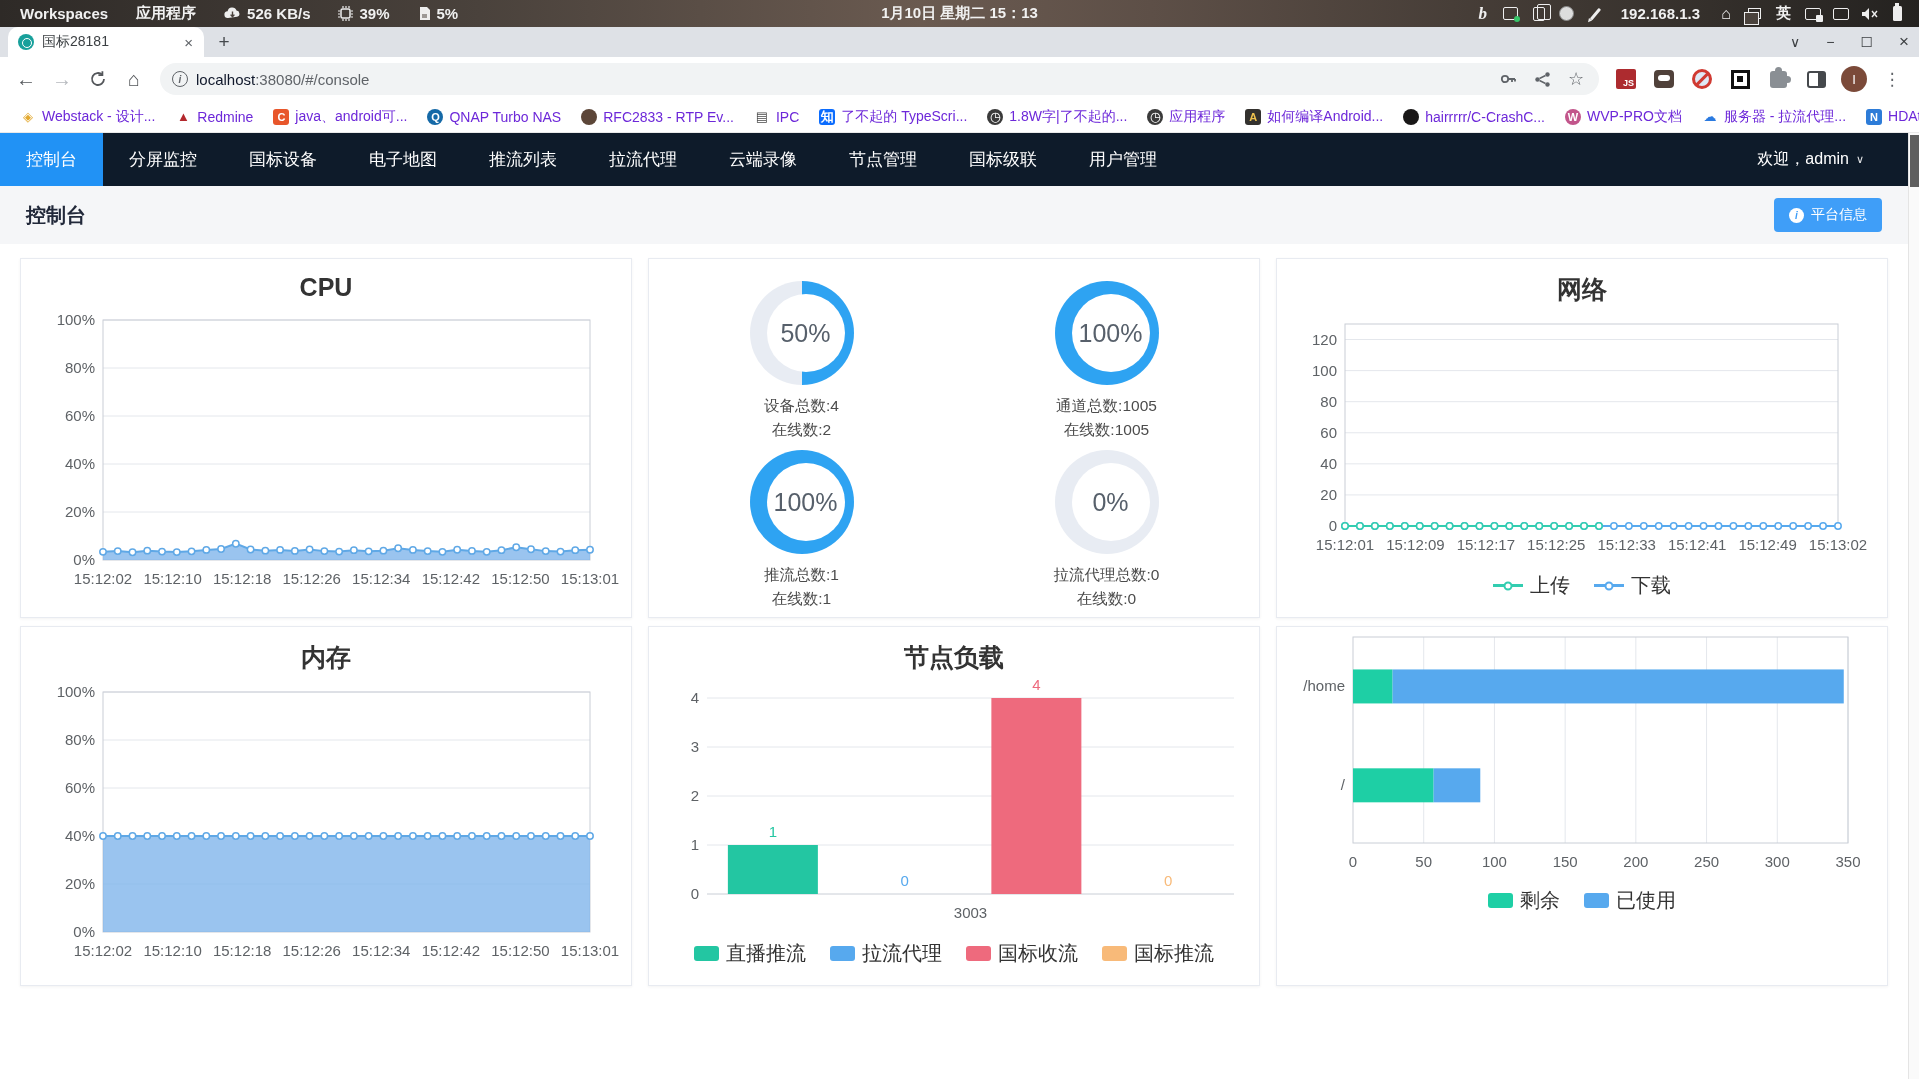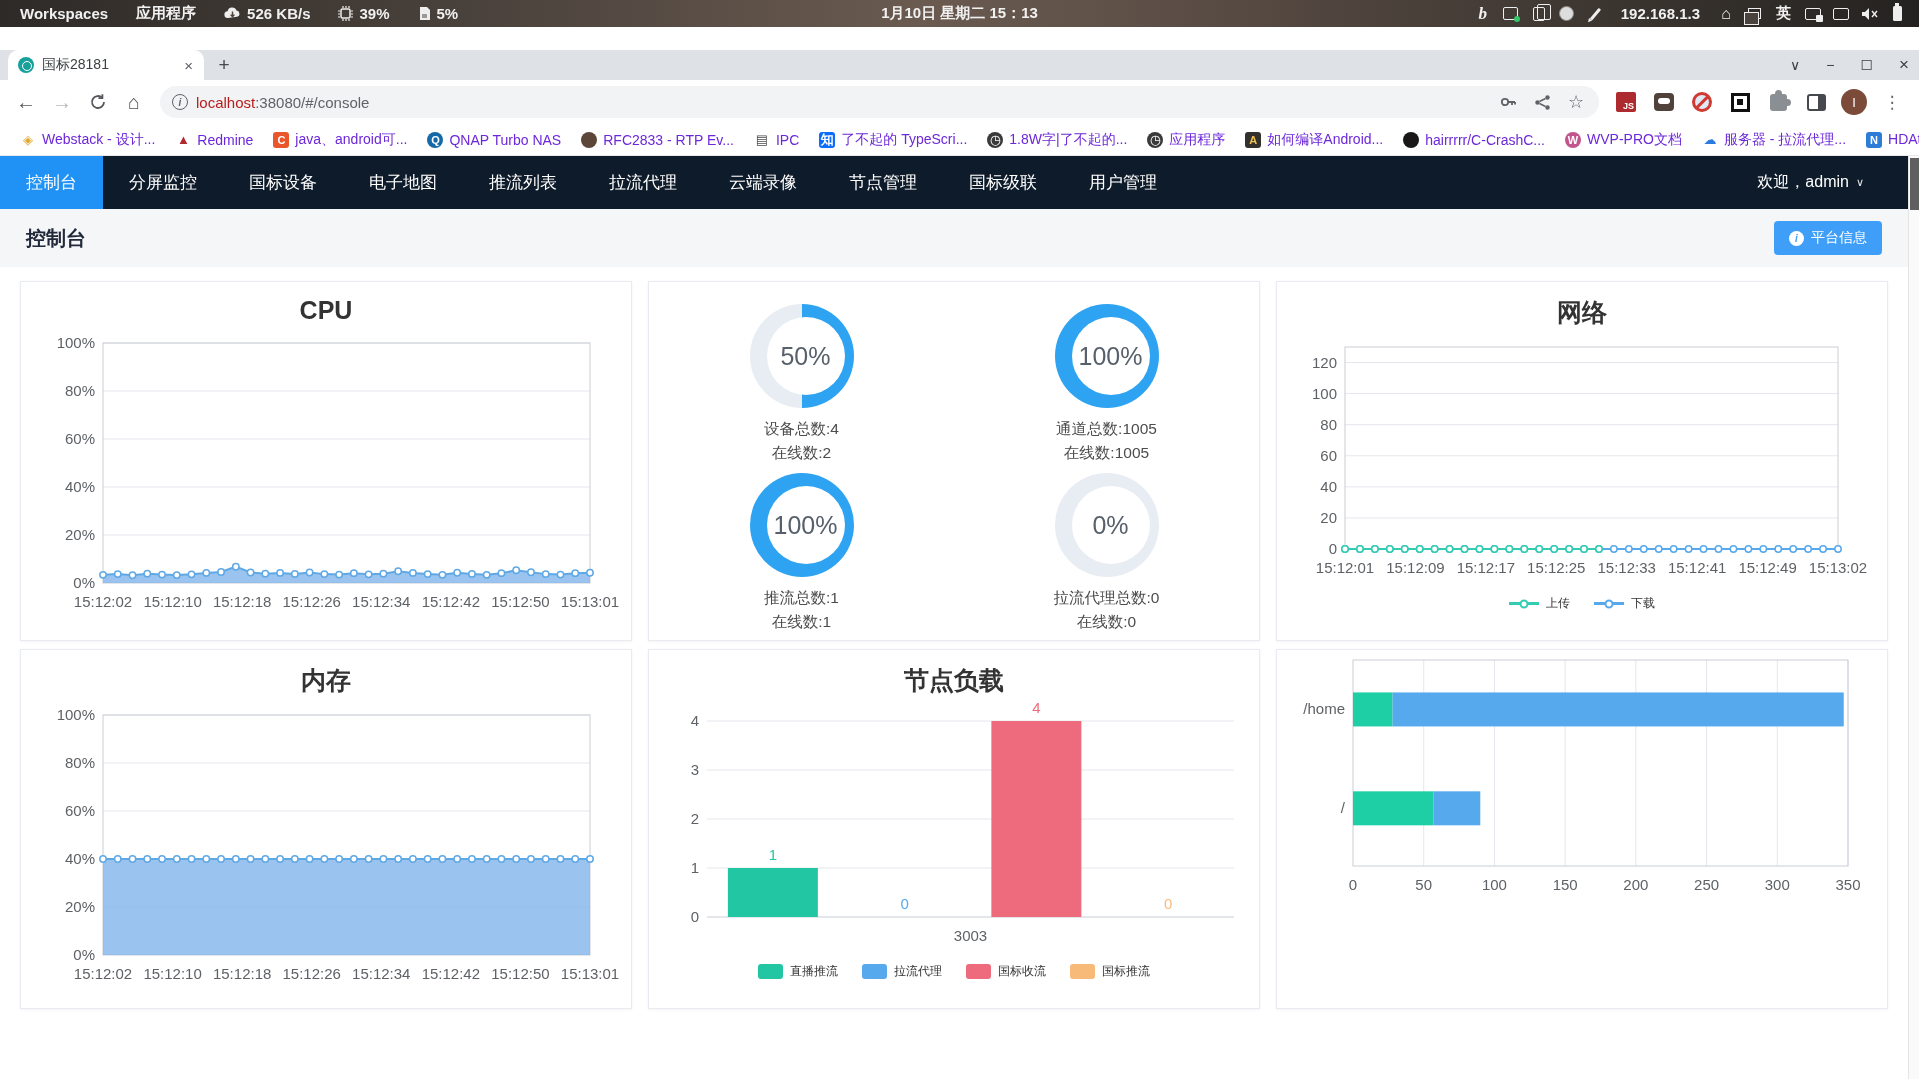--- a/index.html
+++ b/index.html
@@ -24,38 +24,38 @@
   .mini-pen::after{content:"";position:absolute;bottom:-4px;left:-1px;border-left:2.2px solid transparent;border-right:2.2px solid transparent;border-top:4px solid #eee;}
   .mini-win{width:13px;height:11px;border:1.6px solid #eee;position:relative;}
   .mini-win::after{content:"";position:absolute;left:-5px;top:3px;width:13px;height:11px;border:1.6px solid #eee;background:#4a423c;}
   .mini-kb{width:16px;height:12px;border:1.6px solid #eee;border-radius:2px;position:relative;}
   .mini-kb::after{content:"";position:absolute;right:-3px;bottom:-3px;width:7px;height:7px;background:#eee;border-radius:1px;}
   .mini-disp{width:16px;height:12px;border:1.6px solid #eee;border-radius:2px;}
   .mini-batt{width:9px;height:15px;background:#eee;border-radius:1.5px;position:relative;}
   .mini-batt::before{content:"";position:absolute;top:-3px;left:2.5px;width:4px;height:2.5px;background:#eee;}
 
   
-  .tabstrip{height:30px;background:#dee1e6;display:flex;align-items:flex-end;padding:0 0 0 8px;position:relative;margin-top:23px;}
+  .tabstrip{height:30px;background:#dee1e6;display:flex;align-items:flex-end;padding:0 0 0 8px;position:relative;}
   .tab{height:30px;width:196px;background:#fff;border-radius:10px 10px 0 0;display:flex;align-items:center;padding:0 8px 0 10px;gap:8px;}
   .favicon{width:16px;height:16px;border-radius:50%;background:#18a09b;position:relative;flex:none;}
   .favicon::after{content:"";position:absolute;left:4px;top:4px;width:8px;height:8px;border:1.8px solid #fff;border-radius:50%;}
   .tab-title{font-size:14px;color:#3c4043;flex:1;white-space:nowrap;overflow:hidden;}
   .tab-close{font-size:15px;color:#5f6368;cursor:pointer;padding:0 3px;}
   .newtab{width:28px;height:28px;display:flex;align-items:center;justify-content:center;font-size:19px;color:#45494d;margin:0 0 1px 6px;cursor:pointer;}
   .winctl{position:absolute;right:10px;top:0;height:30px;display:flex;align-items:center;gap:26px;color:#3d4043;font-size:14px;}
   .winctl span{cursor:pointer;}
 
   
   .toolbar{height:44px;background:#fff;display:flex;align-items:center;padding:0 10px;gap:4px;}
   .navbtn{width:32px;height:32px;display:flex;align-items:center;justify-content:center;font-size:20px;color:#54575b;cursor:pointer;}
   .navbtn.disabled{color:#b6b9be;}
   .omnibox{flex:1;height:32px;background:#f1f3f4;border-radius:16px;display:flex;align-items:center;padding:0 10px 0 12px;margin:0 6px;gap:8px;}
   .info-i{width:16px;height:16px;border:1.6px solid #5f6368;border-radius:50%;display:flex;align-items:center;justify-content:center;font-size:10px;color:#5f6368;font-style:italic;font-weight:bold;flex:none;}
   .url{font-size:15px;color:#5f6368;flex:1;white-space:nowrap;overflow:hidden;}
-  .url b{color:#b91c1c;font-weight:normal;}
+  .url b{color:#0f172a;font-weight:normal;}
   .pill-ic{width:26px;height:26px;display:flex;align-items:center;justify-content:center;color:#5f6368;cursor:pointer;flex:none;}
   .star{font-size:18px;}
   .ext{width:34px;height:34px;display:flex;align-items:center;justify-content:center;cursor:pointer;flex:none;}
   .ext-js{width:20px;height:20px;background:#ad2b2f;color:#fff;font-size:9px;font-weight:bold;display:flex;align-items:flex-end;justify-content:flex-end;padding:1px 2px;border-radius:2px;}
   .ext-mask{width:20px;height:18px;background:#50413a;border-radius:4px;position:relative;}
   .ext-mask::after{content:"";position:absolute;left:4px;top:5px;width:12px;height:6px;background:#fff;border-radius:3px;}
   .ext-blocker{width:20px;height:20px;border:3px solid #d03a32;border-radius:50%;position:relative;background:#dfe8f5;}
   .ext-blocker::after{content:"";position:absolute;left:-1px;top:5.5px;width:16px;height:3px;background:#d03a32;transform:rotate(-45deg);}
   .ext-bw{width:19px;height:19px;border:3px solid #101010;background:#fff;position:relative;}
   .ext-bw::after{content:"";position:absolute;left:3.5px;top:3.5px;width:6px;height:6px;background:#101010;}
@@ -88,21 +88,21 @@
   .page-title{font-size:20px;font-weight:bold;color:#22293a;}
   .btn-info{margin-left:auto;background:#3f9ef8;color:#fff;border:none;border-radius:4px;height:34px;padding:0 15px;font-size:14px;display:flex;align-items:center;gap:7px;cursor:pointer;}
   .btn-info .ci{width:15px;height:15px;border-radius:50%;background:#fff;color:#3f9ef8;font-size:10px;font-weight:bold;display:flex;align-items:center;justify-content:center;font-style:italic;}
 
   .content{padding:14px 20px 0;display:grid;grid-template-columns:repeat(3,1fr);gap:8px 16px;background:#fff;}
   .panel{background:#fff;border:1px solid #e8ebf1;box-shadow:0 1px 3px rgba(0,0,0,.05);height:360px;padding:0 14px;overflow:hidden;}
   .panel h3{margin:14px 0 6px;text-align:center;font-size:25px;color:#333;}
   svg text{font-family:"Liberation Sans","DejaVu Sans",sans-serif;}
 
   .legend{display:flex;justify-content:center;align-items:center;gap:24px;margin-top:4px;}
-  .legend .li{display:flex;align-items:center;gap:7px;font-size:12px;color:#333;cursor:pointer;}
+  .legend .li{display:flex;align-items:center;gap:7px;font-size:20px;color:#333;cursor:pointer;}
   .sw{width:25px;height:15px;border-radius:3px;display:inline-block;}
   .lm{width:30px;height:2.5px;display:inline-block;position:relative;}
   .lm i{position:absolute;left:50%;top:50%;transform:translate(-50%,-50%);width:9px;height:9px;border:2px solid #000;border-radius:50%;background:#fff;display:block;}
 
   
   .gauges{display:grid;grid-template-columns:1fr 1fr;grid-template-rows:1fr 1fr;padding:14px 0 10px;height:360px;}
   .gauge{display:flex;flex-direction:column;align-items:center;justify-content:flex-start;padding-top:8px;}
   .ring{width:104px;height:104px;border-radius:50%;display:flex;align-items:center;justify-content:center;}
   .ring-in{width:78px;height:78px;border-radius:50%;background:#fff;display:flex;align-items:center;justify-content:center;font-size:25px;color:#57606b;margin-left:8px;}
   .gauge-cap{margin-top:9px;text-align:center;font-size:15.5px;color:#4c4c4c;line-height:1.55;}
@@ -661,20 +661,30 @@
           <line x1="557" y1="10" x2="557" y2="216" stroke="#e4e7ec"></line>
           <text x="557" y="240" text-anchor="middle" fill="#5e6266" font-size="15">350</text>
           <rect x="62" y="10" width="495" height="206" fill="none" stroke="#c9ced6"></rect>
           <text x="54" y="64.44" text-anchor="end" fill="#5e6266" font-size="15">/home</text>
           <rect x="62" y="42.44" width="39.599999999999994" height="34" fill="#1ECFA5"></rect>
           <rect x="101.6" y="42.44" width="451.15714285714284" height="34" fill="#57A9EE"></rect>
           <text x="54" y="163.32" text-anchor="end" fill="#5e6266" font-size="15">/</text>
           <rect x="62" y="141.32" width="80.6142857142857" height="34" fill="#1ECFA5"></rect>
           <rect x="142.6142857142857" y="141.32" width="46.67142857142858" height="34" fill="#57A9EE"></rect>
         </svg>
+      <div class="legend">
+        <span class="li">
+            <span class="sw" style="background: rgb(30, 207, 165);"></span>
+            <span>剩余</span>
+          </span>
+        <span class="li">
+            <span class="sw" style="background: rgb(87, 169, 238);"></span>
+            <span>已使用</span>
+          </span>
+      </div>
     </div>
 
   </div>
 
   <div class="scrollbar">
     <div class="scroll-thumb"></div>
   </div>
 </div>
 
 </body></html>

